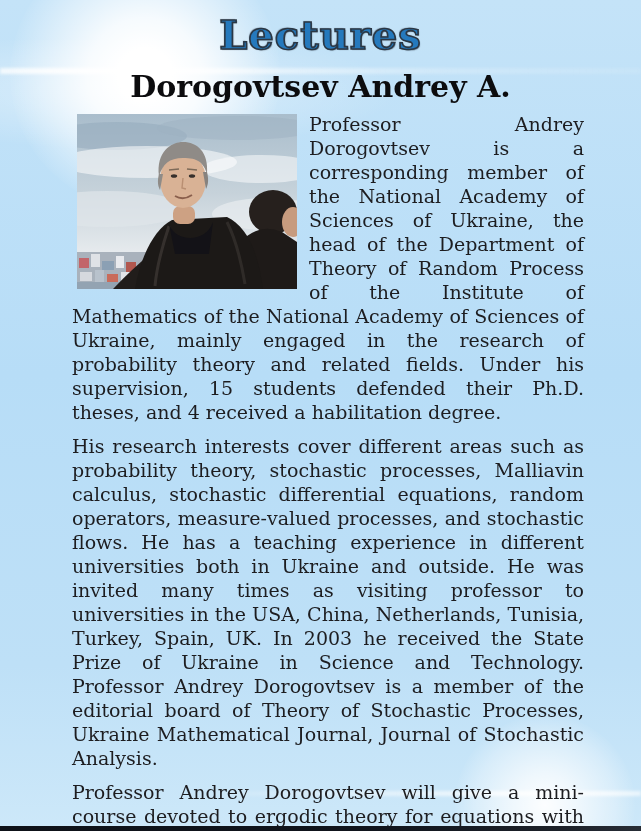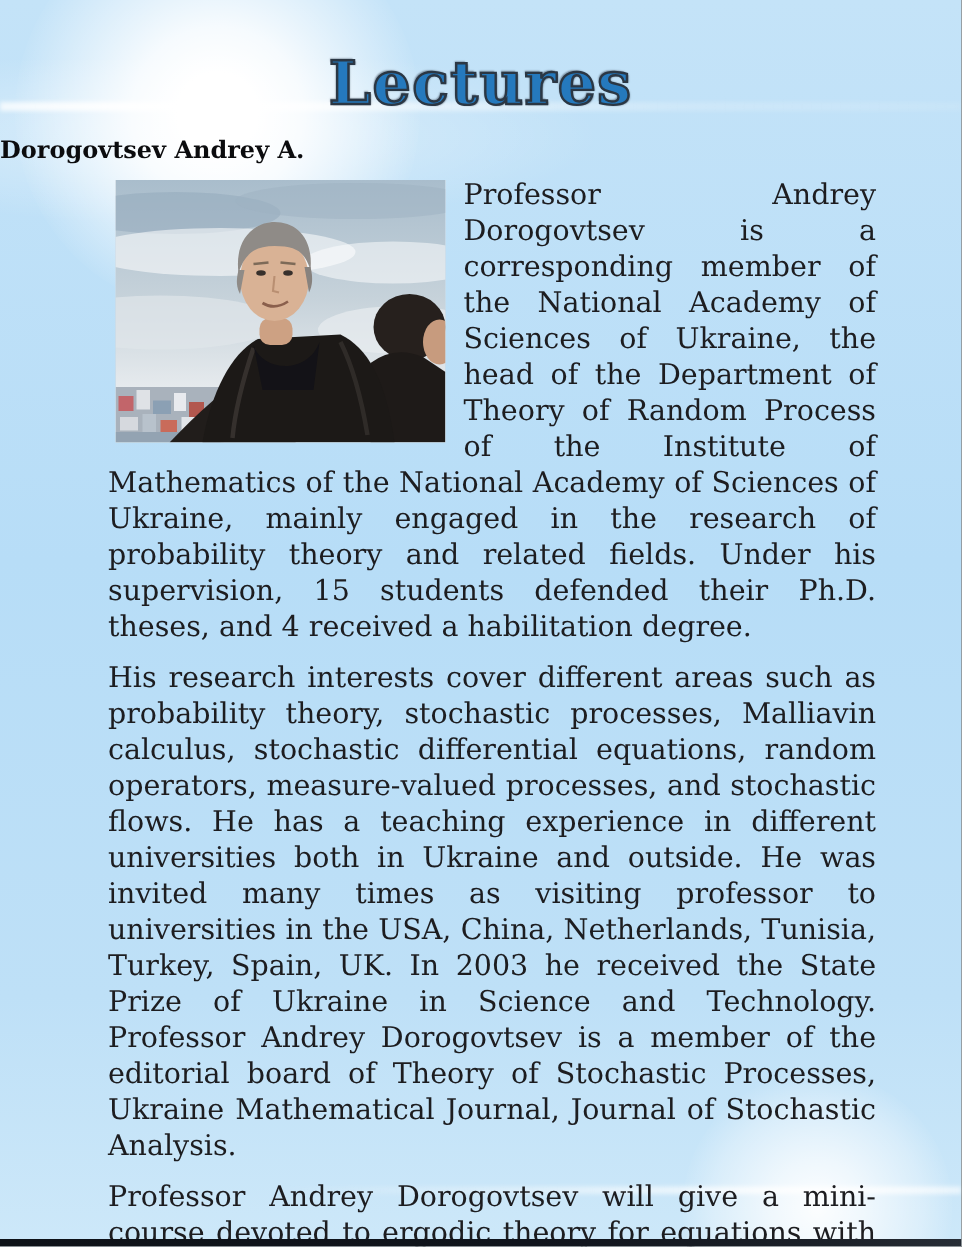--- a/index.html
+++ b/index.html
@@ -30,32 +30,33 @@
     left:455px;top:715px;width:180px;height:180px;
     background:radial-gradient(circle,rgba(255,255,255,.95) 0%,rgba(255,255,255,.7) 25%,rgba(255,255,255,.3) 55%,rgba(255,255,255,0) 72%);
   }
   .streak-bottom{
     left:180px;top:791px;width:461px;height:5px;
     background:linear-gradient(90deg,rgba(255,255,255,0) 0%,rgba(255,255,255,.35) 35%,rgba(255,255,255,.85) 78%,rgba(255,255,255,.6) 100%);
   }
   
   .title{
     position:relative;
-    margin:0;padding-top:36px;
+    margin:0;padding-top:15px;
     text-align:center;
     font-size:40px;line-height:1.0;
     font-weight:bold;letter-spacing:1px;
     color:#2579bd;
     -webkit-text-stroke:1.6px #2b3744;
     text-shadow:1px 1px 1px rgba(30,40,55,.55), -1px -1px 1px rgba(30,40,55,.4);
   }
   .subtitle{
     position:relative;
     margin:16px 0 0 0;
-    font-size:16px;line-height:1.05;
+    text-align:center;
+    font-size:30px;line-height:1.05;
     font-weight:bold;color:#0c0c0e;
   }
   
   .content{
     position:relative;
     margin-top:9px;
     padding:0 57px 0 72px;
     font-size:19px;line-height:24px;
     color:#1d1d20;
     text-align:justify;

